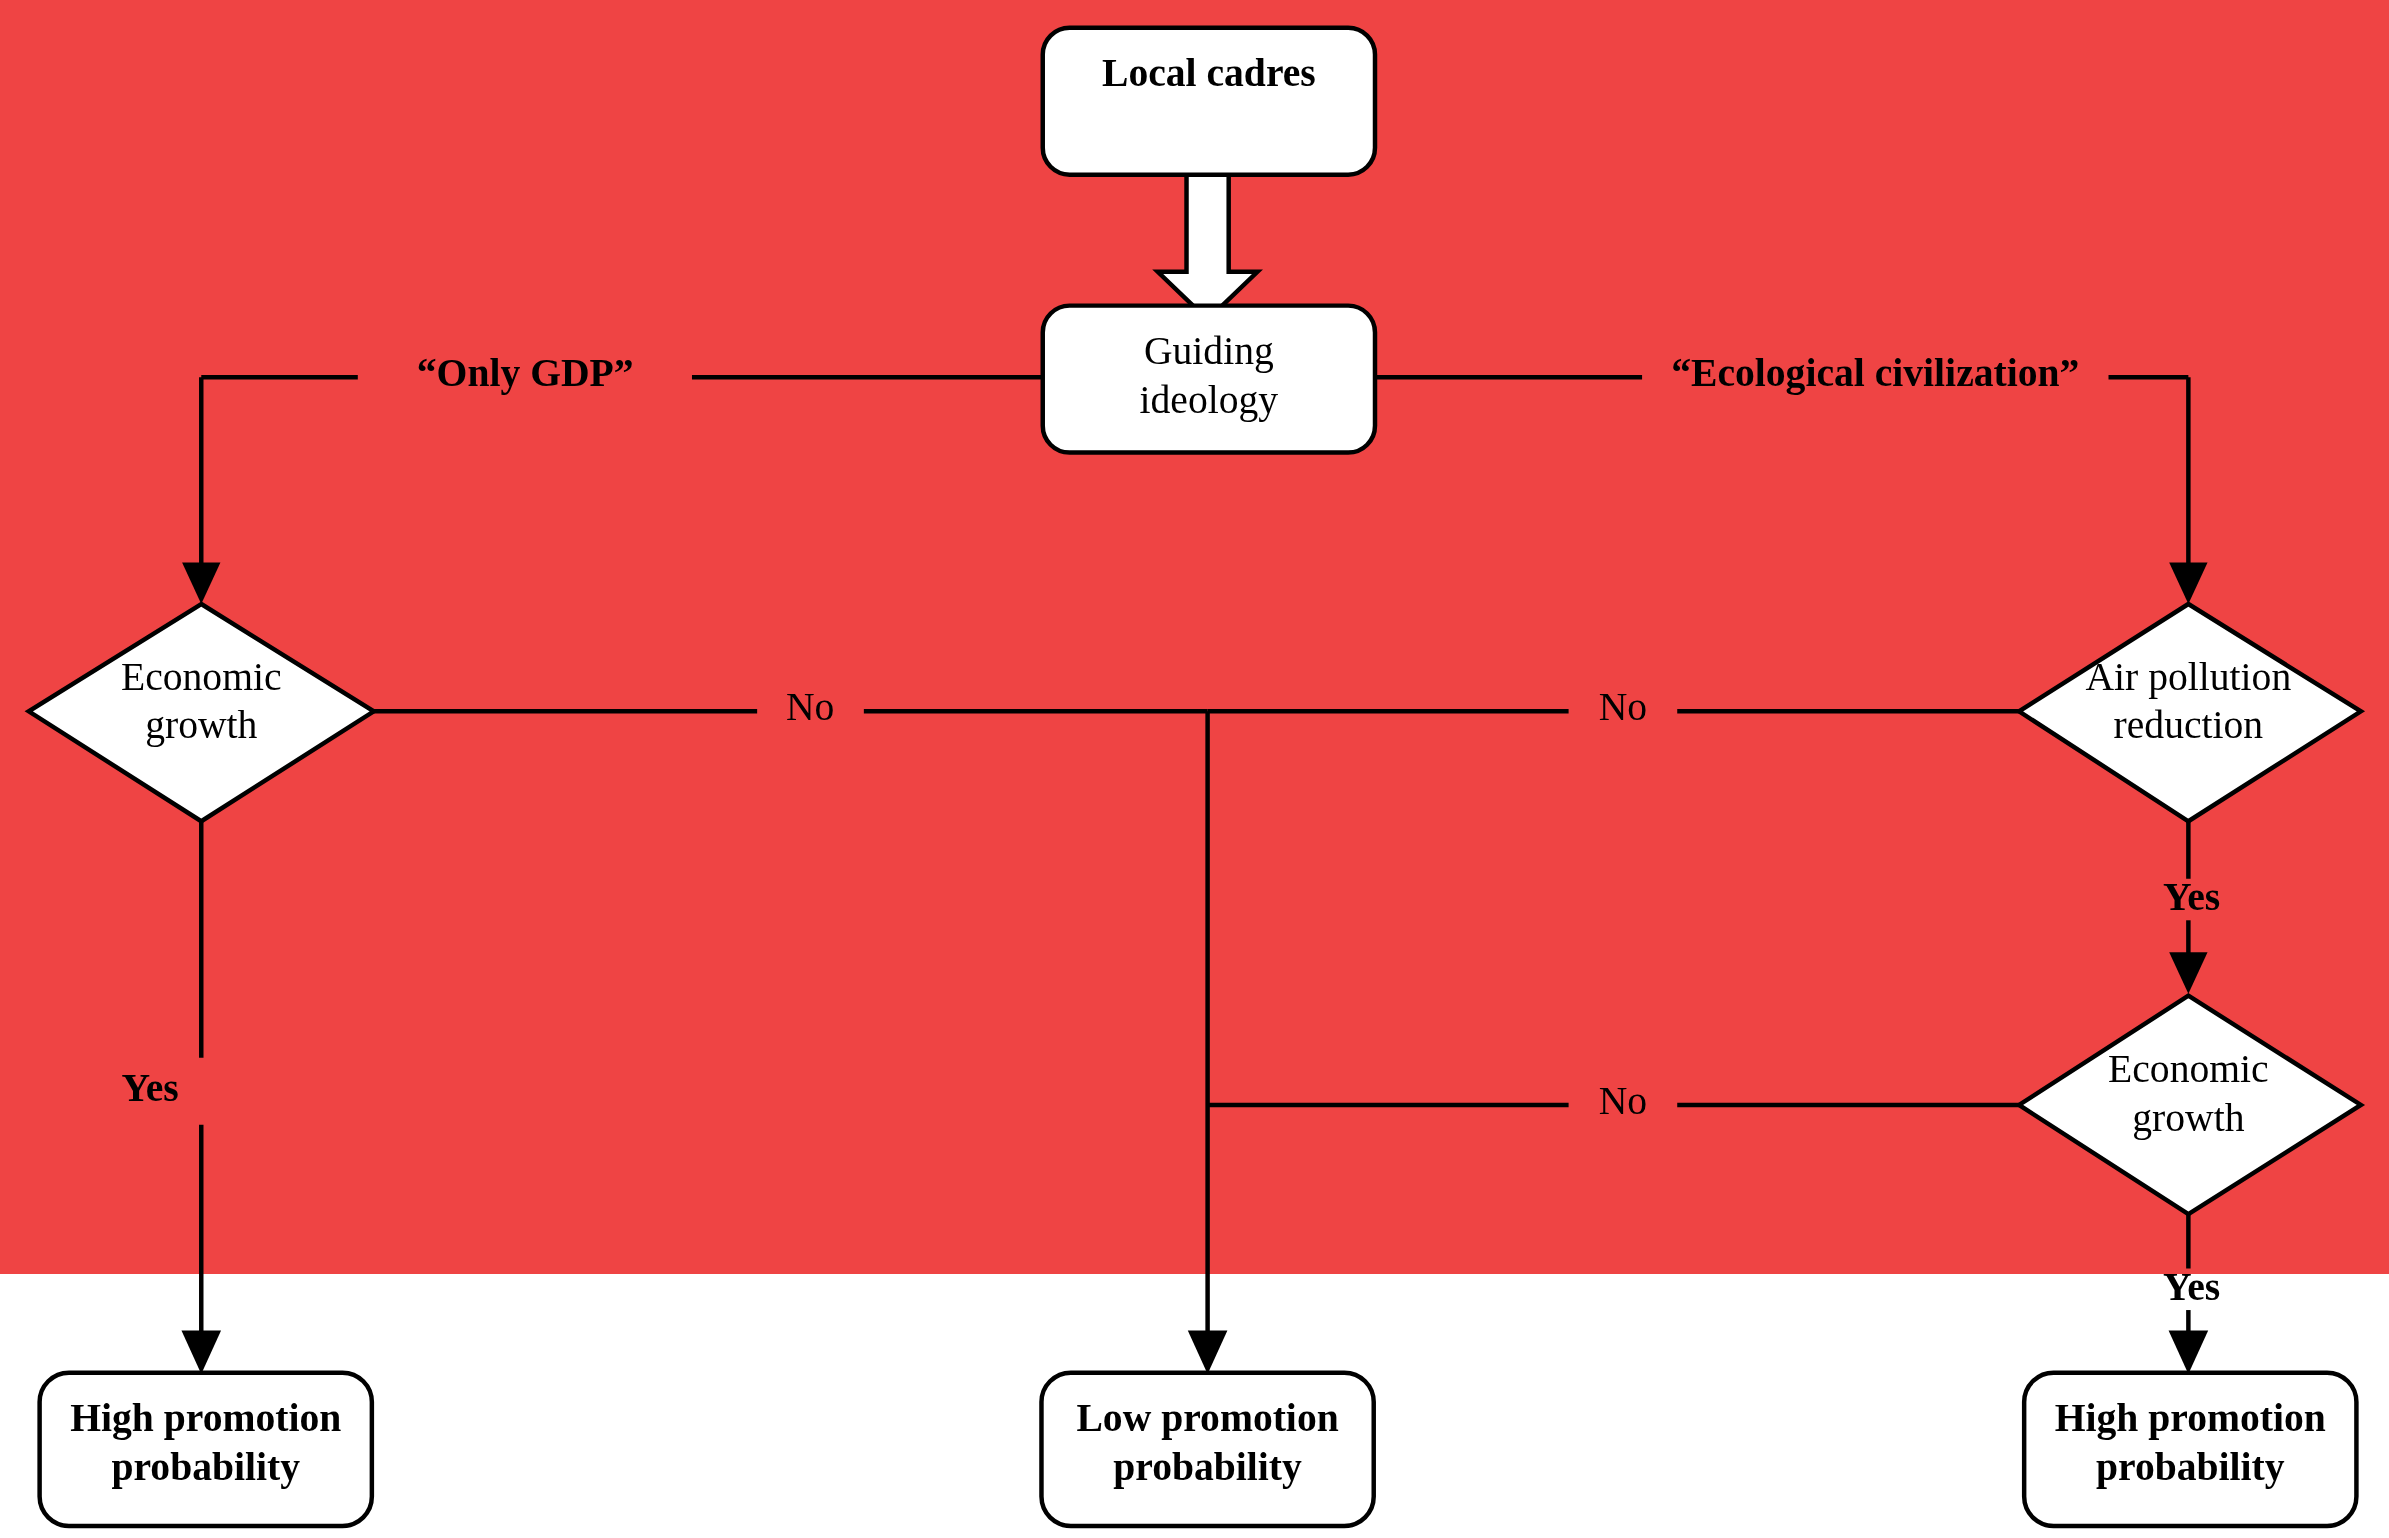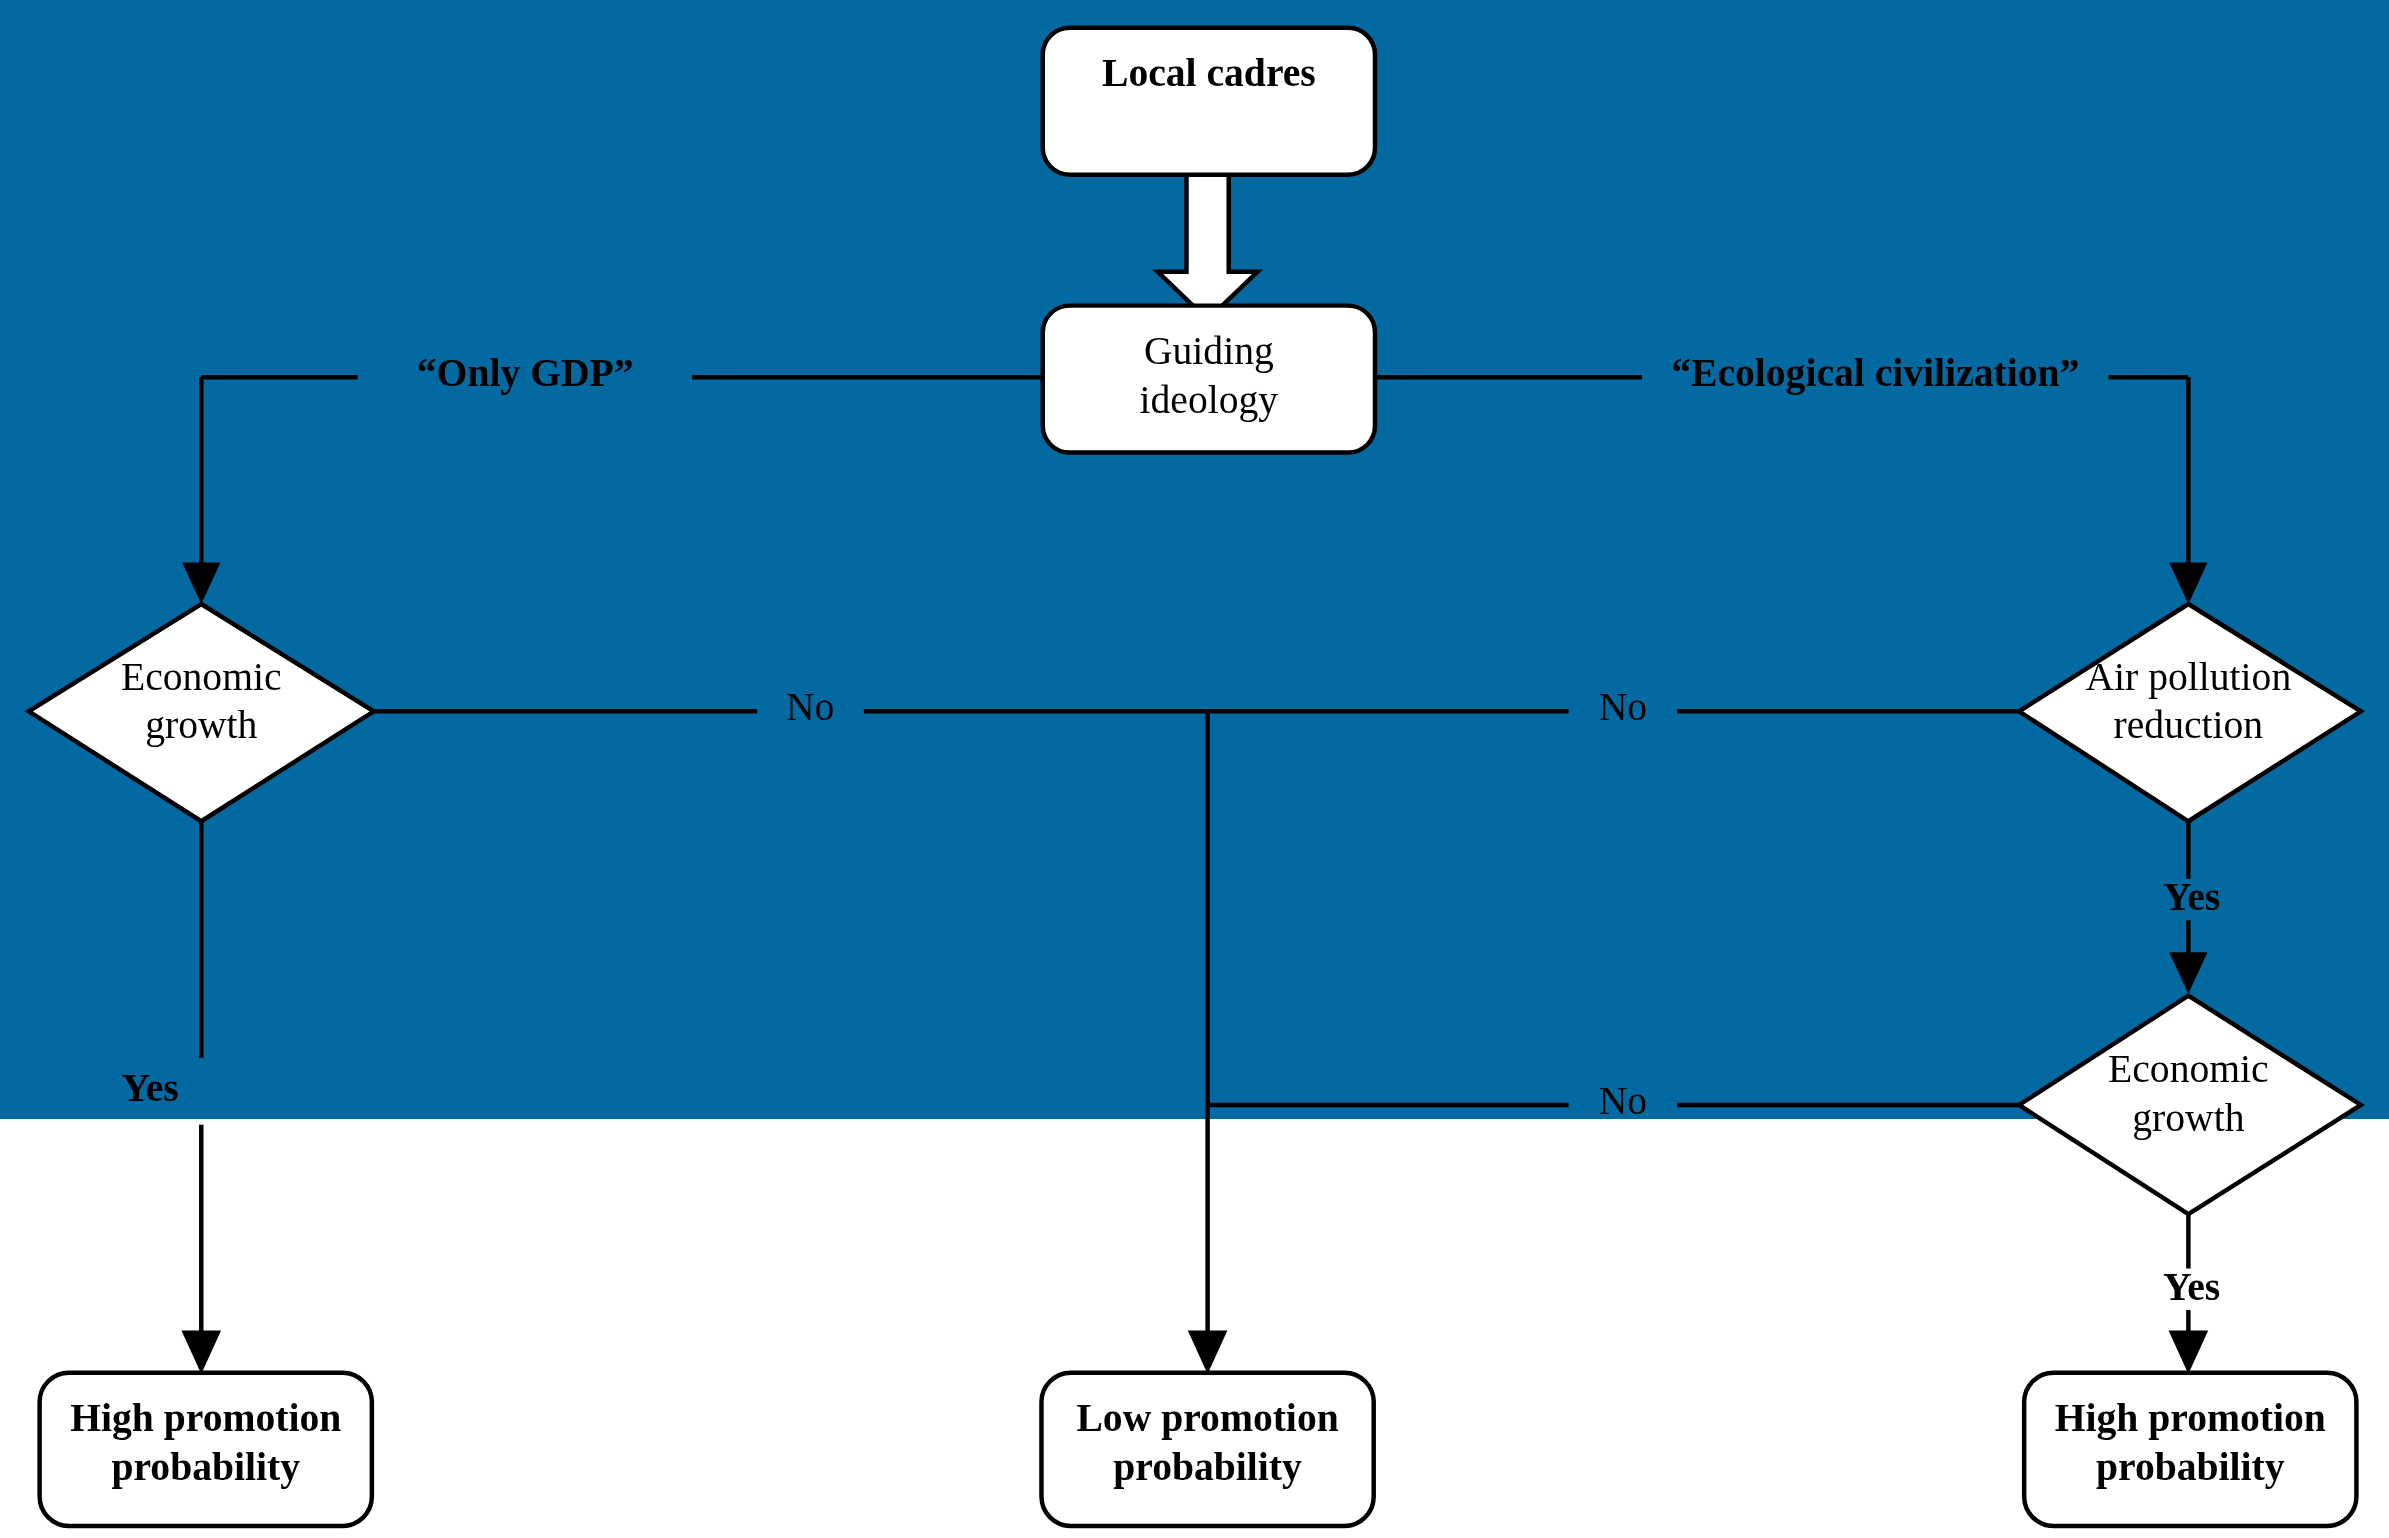--- a/index.html
+++ b/index.html
@@ -1,17 +1,17 @@
 <!DOCTYPE html>
 <html style="font-size:10.2px"><head>
 <meta charset="utf-8">
 <style>
   html,body{margin:0;padding:0;background:#ffffff;}
   body{width:2389px;height:1539px;overflow:hidden;font-family:"Liberation Serif",serif;}
-  #stage{position:relative;width:2389px;height:1119px;background:#0369a1;text-align:right;}
+  #stage{position:relative;width:2389px;height:1274px;background:#ef4444;text-align:right;}
   svg#flow{position:absolute;top:0;left:0;width:2389px;height:1539px;display:block;}
   .shape-stroke{fill:#ffffff;stroke:#000000;stroke-width:7;}
   .line{stroke:#000000;stroke-width:7;fill:none;stroke-linecap:butt;}
   .solid-head{fill:#000000;stroke:none;}
   .hollow-arrow{fill:#ffffff;stroke:#000000;stroke-width:7;stroke-linejoin:miter;}
   text{font-family:"Liberation Serif",serif;fill:#000000;}
   .t-box{font-size:62px;}
   .t-box-bold{font-size:62px;font-weight:bold;}
   .t-diamond{font-size:62px;}
   .t-edge{font-size:62px;}

